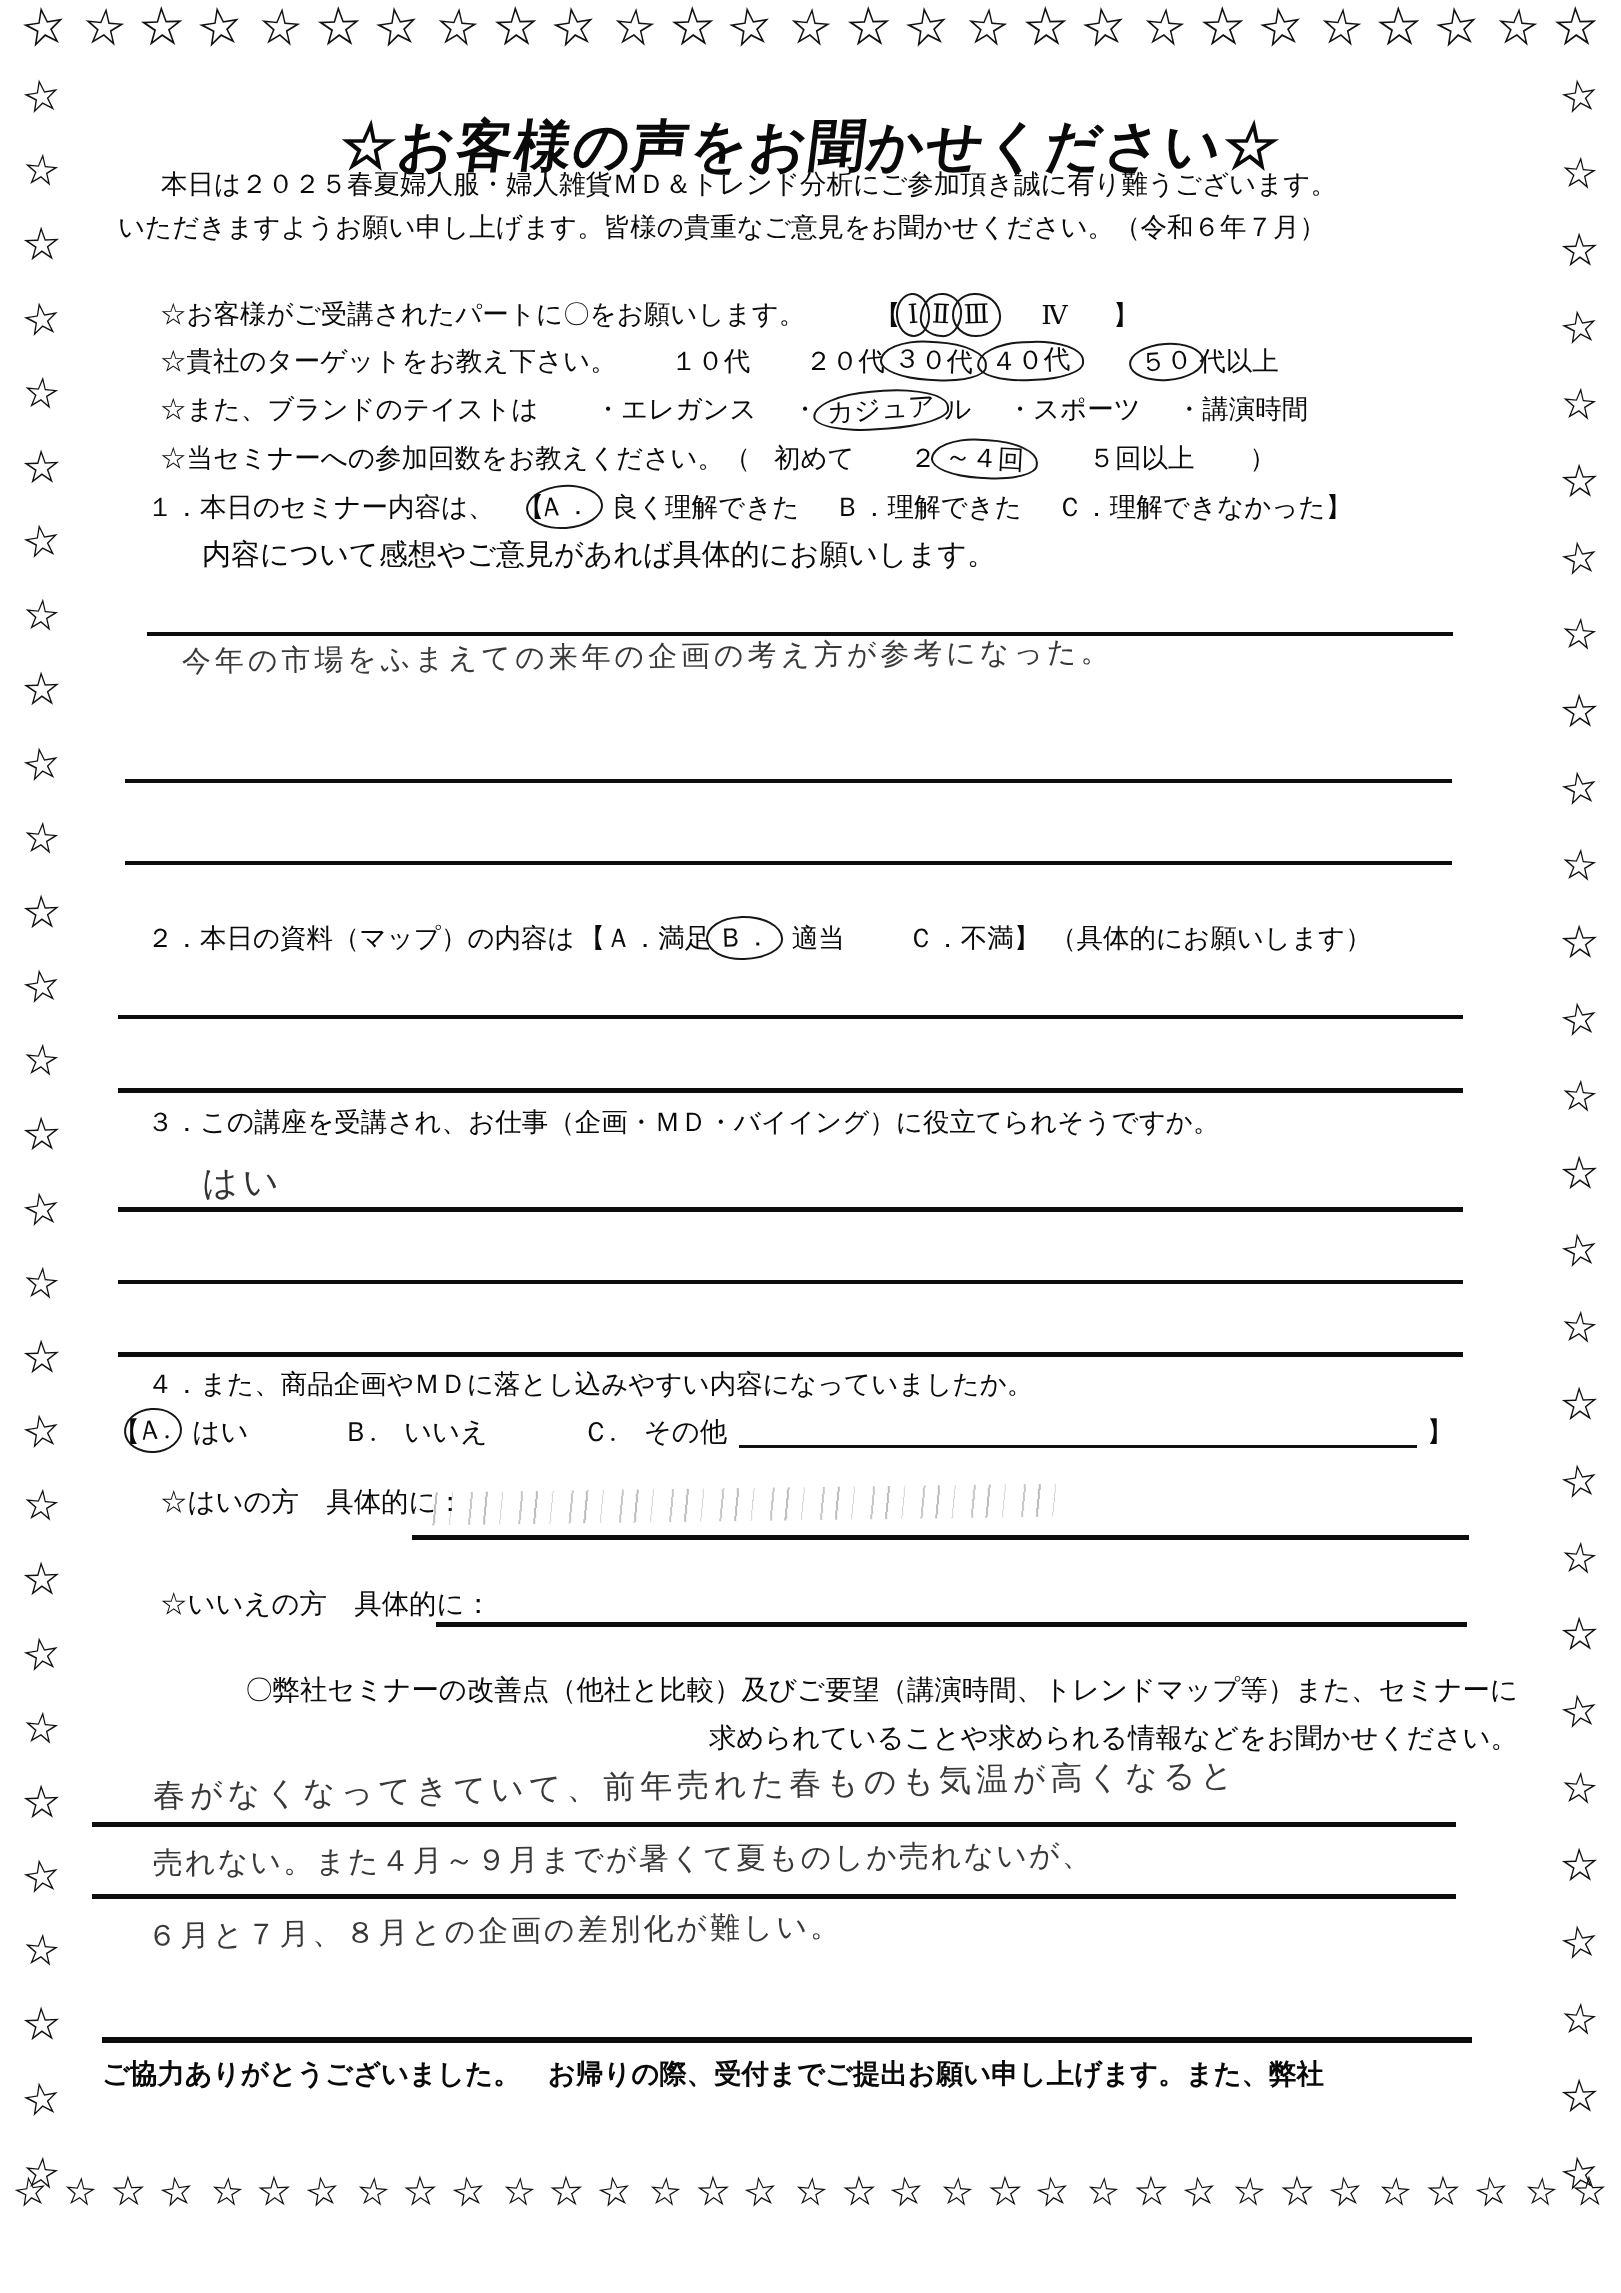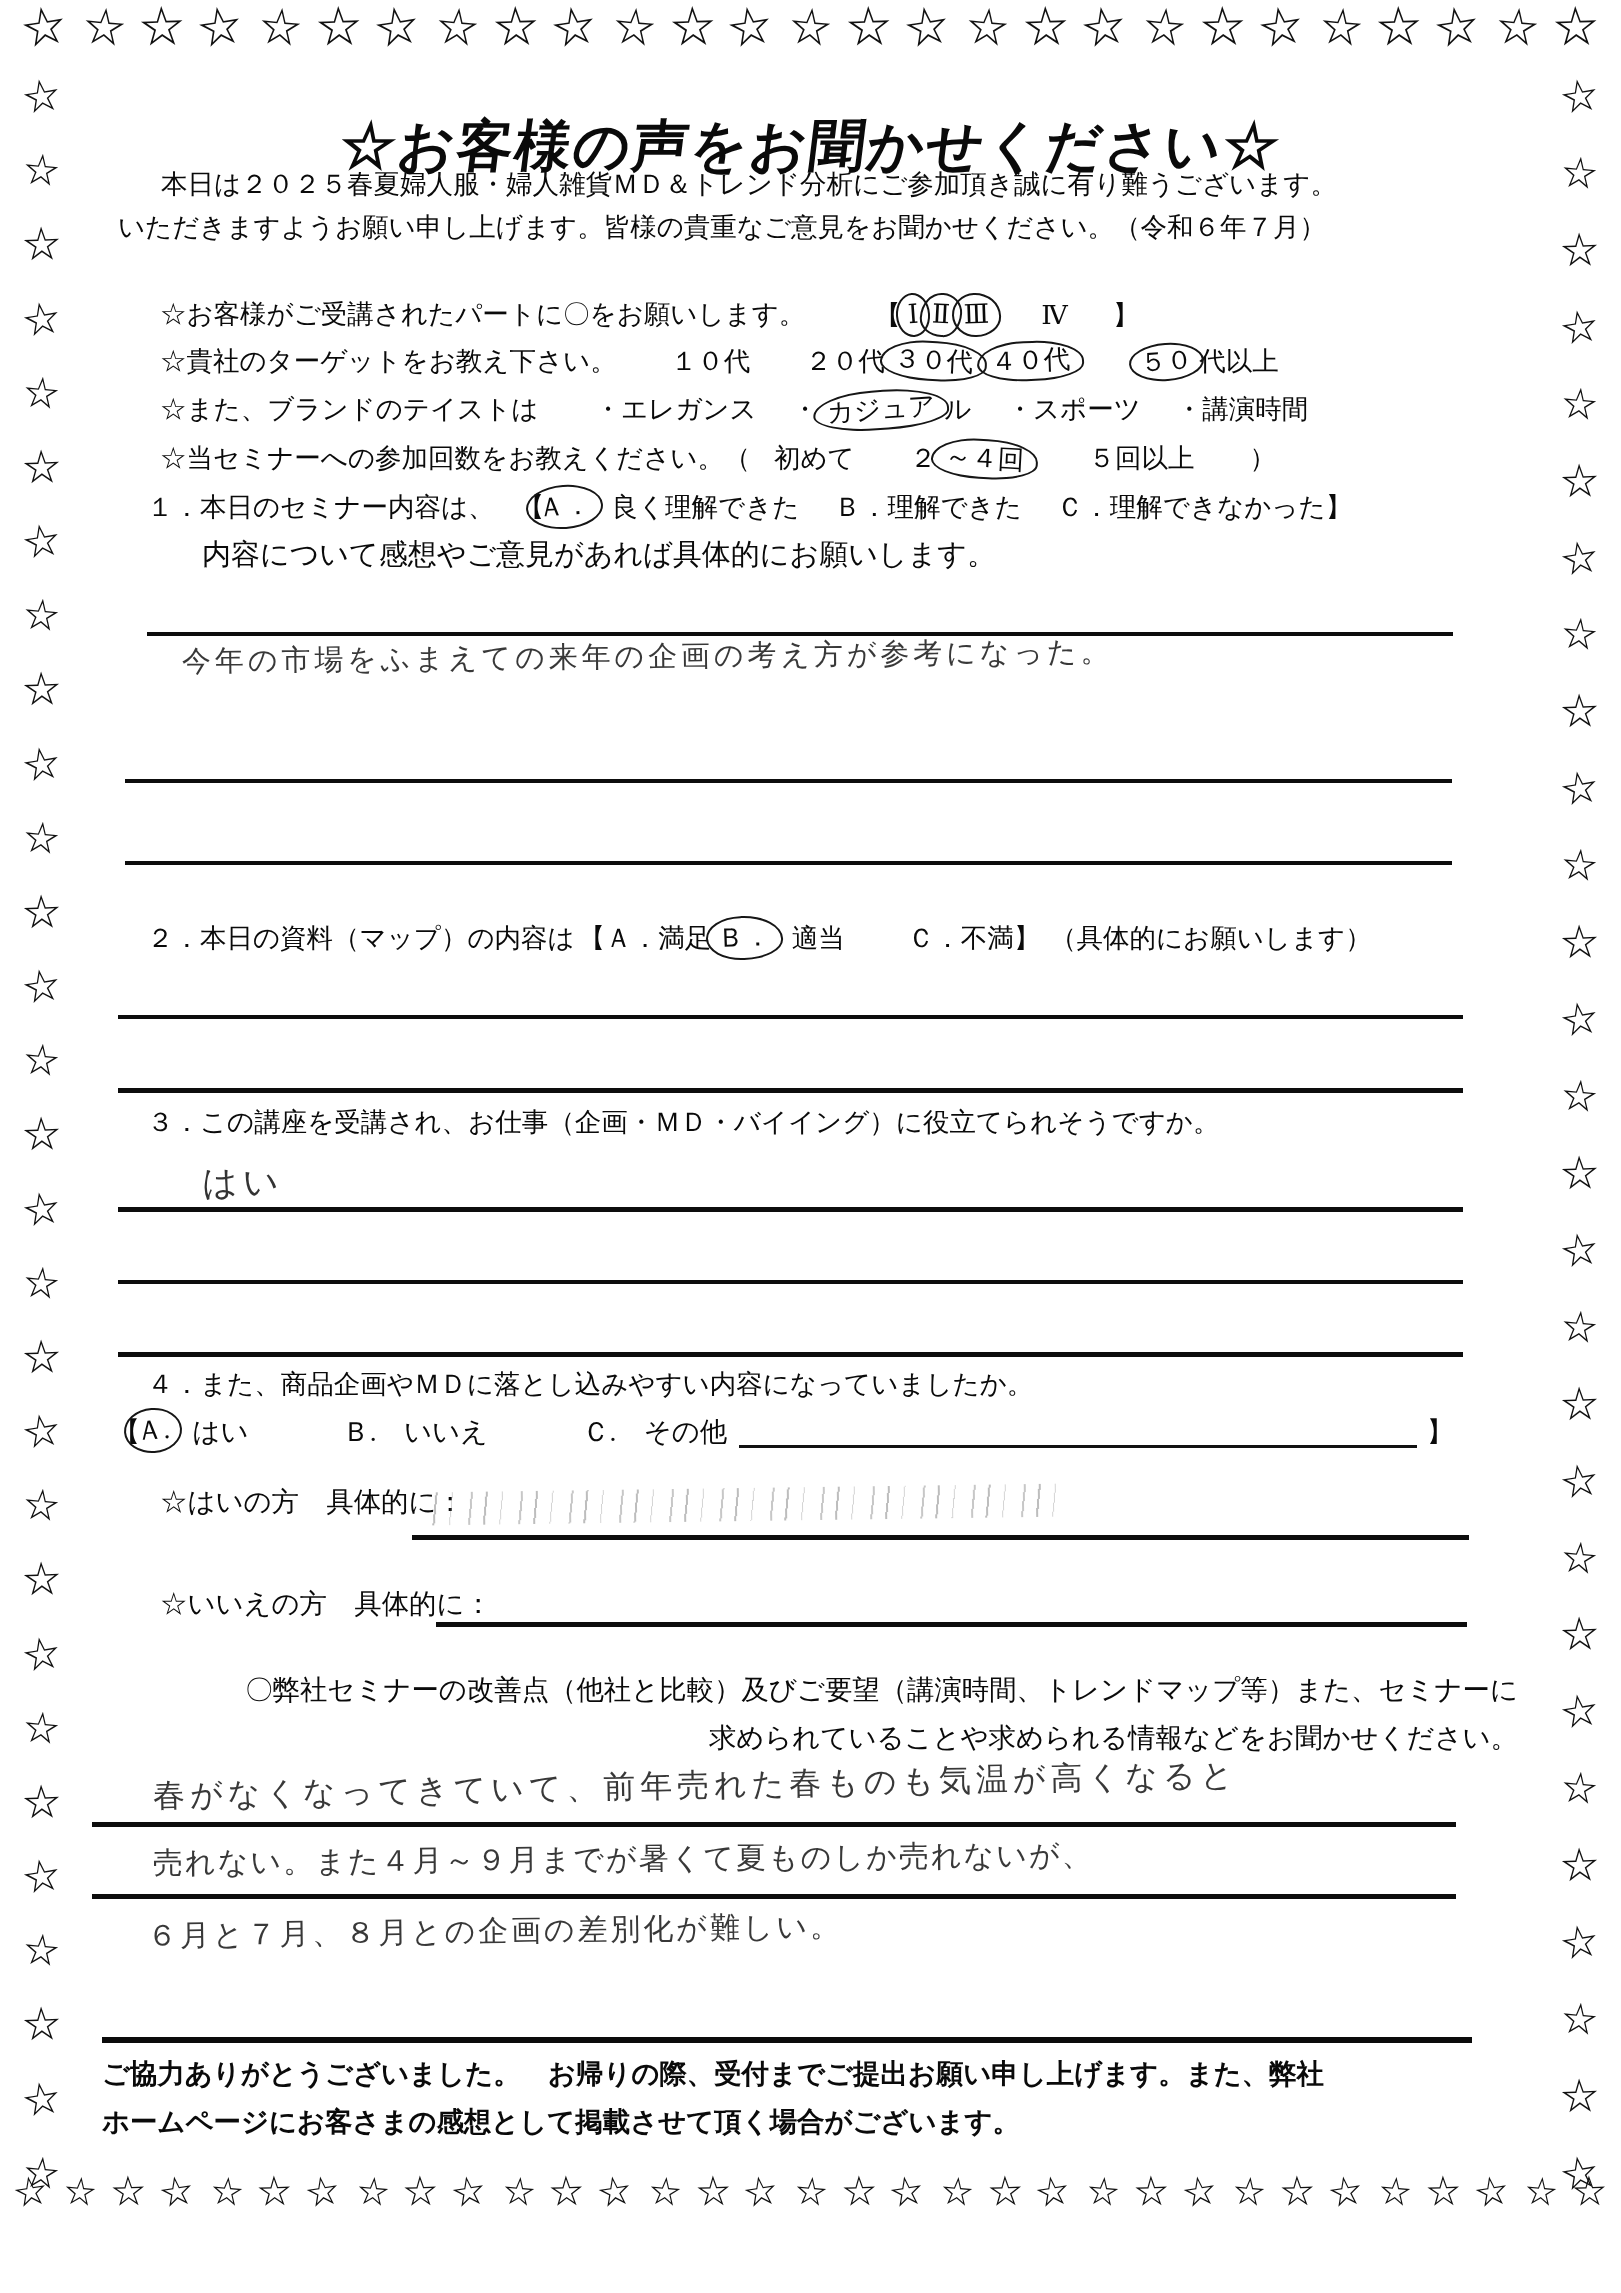--- a/index.html
+++ b/index.html
@@ -353,17 +353,16 @@
 
   <div class="hw hw-i1">春がなくなってきていて、前年売れた春ものも気温が高くなると</div>
   <div class="rule ri1"></div>
   <div class="hw hw-i2">売れない。また４月～９月までが暑くて夏ものしか売れないが、</div>
   <div class="rule ri2"></div>
   <div class="hw hw-i3">６月と７月、８月との企画の差別化が難しい。</div>
 
   <div class="abs sep"></div>
   <div class="abs footer">
     <p>ご協力ありがとうございました。　お帰りの際、受付までご提出お願い申し上げます。また、弊社</p>
-    <p>ホームページにお客さまの感想として掲載させて頂く場合がございます。</p>
   </div>
 
 </div>
 
 
 </body></html>

